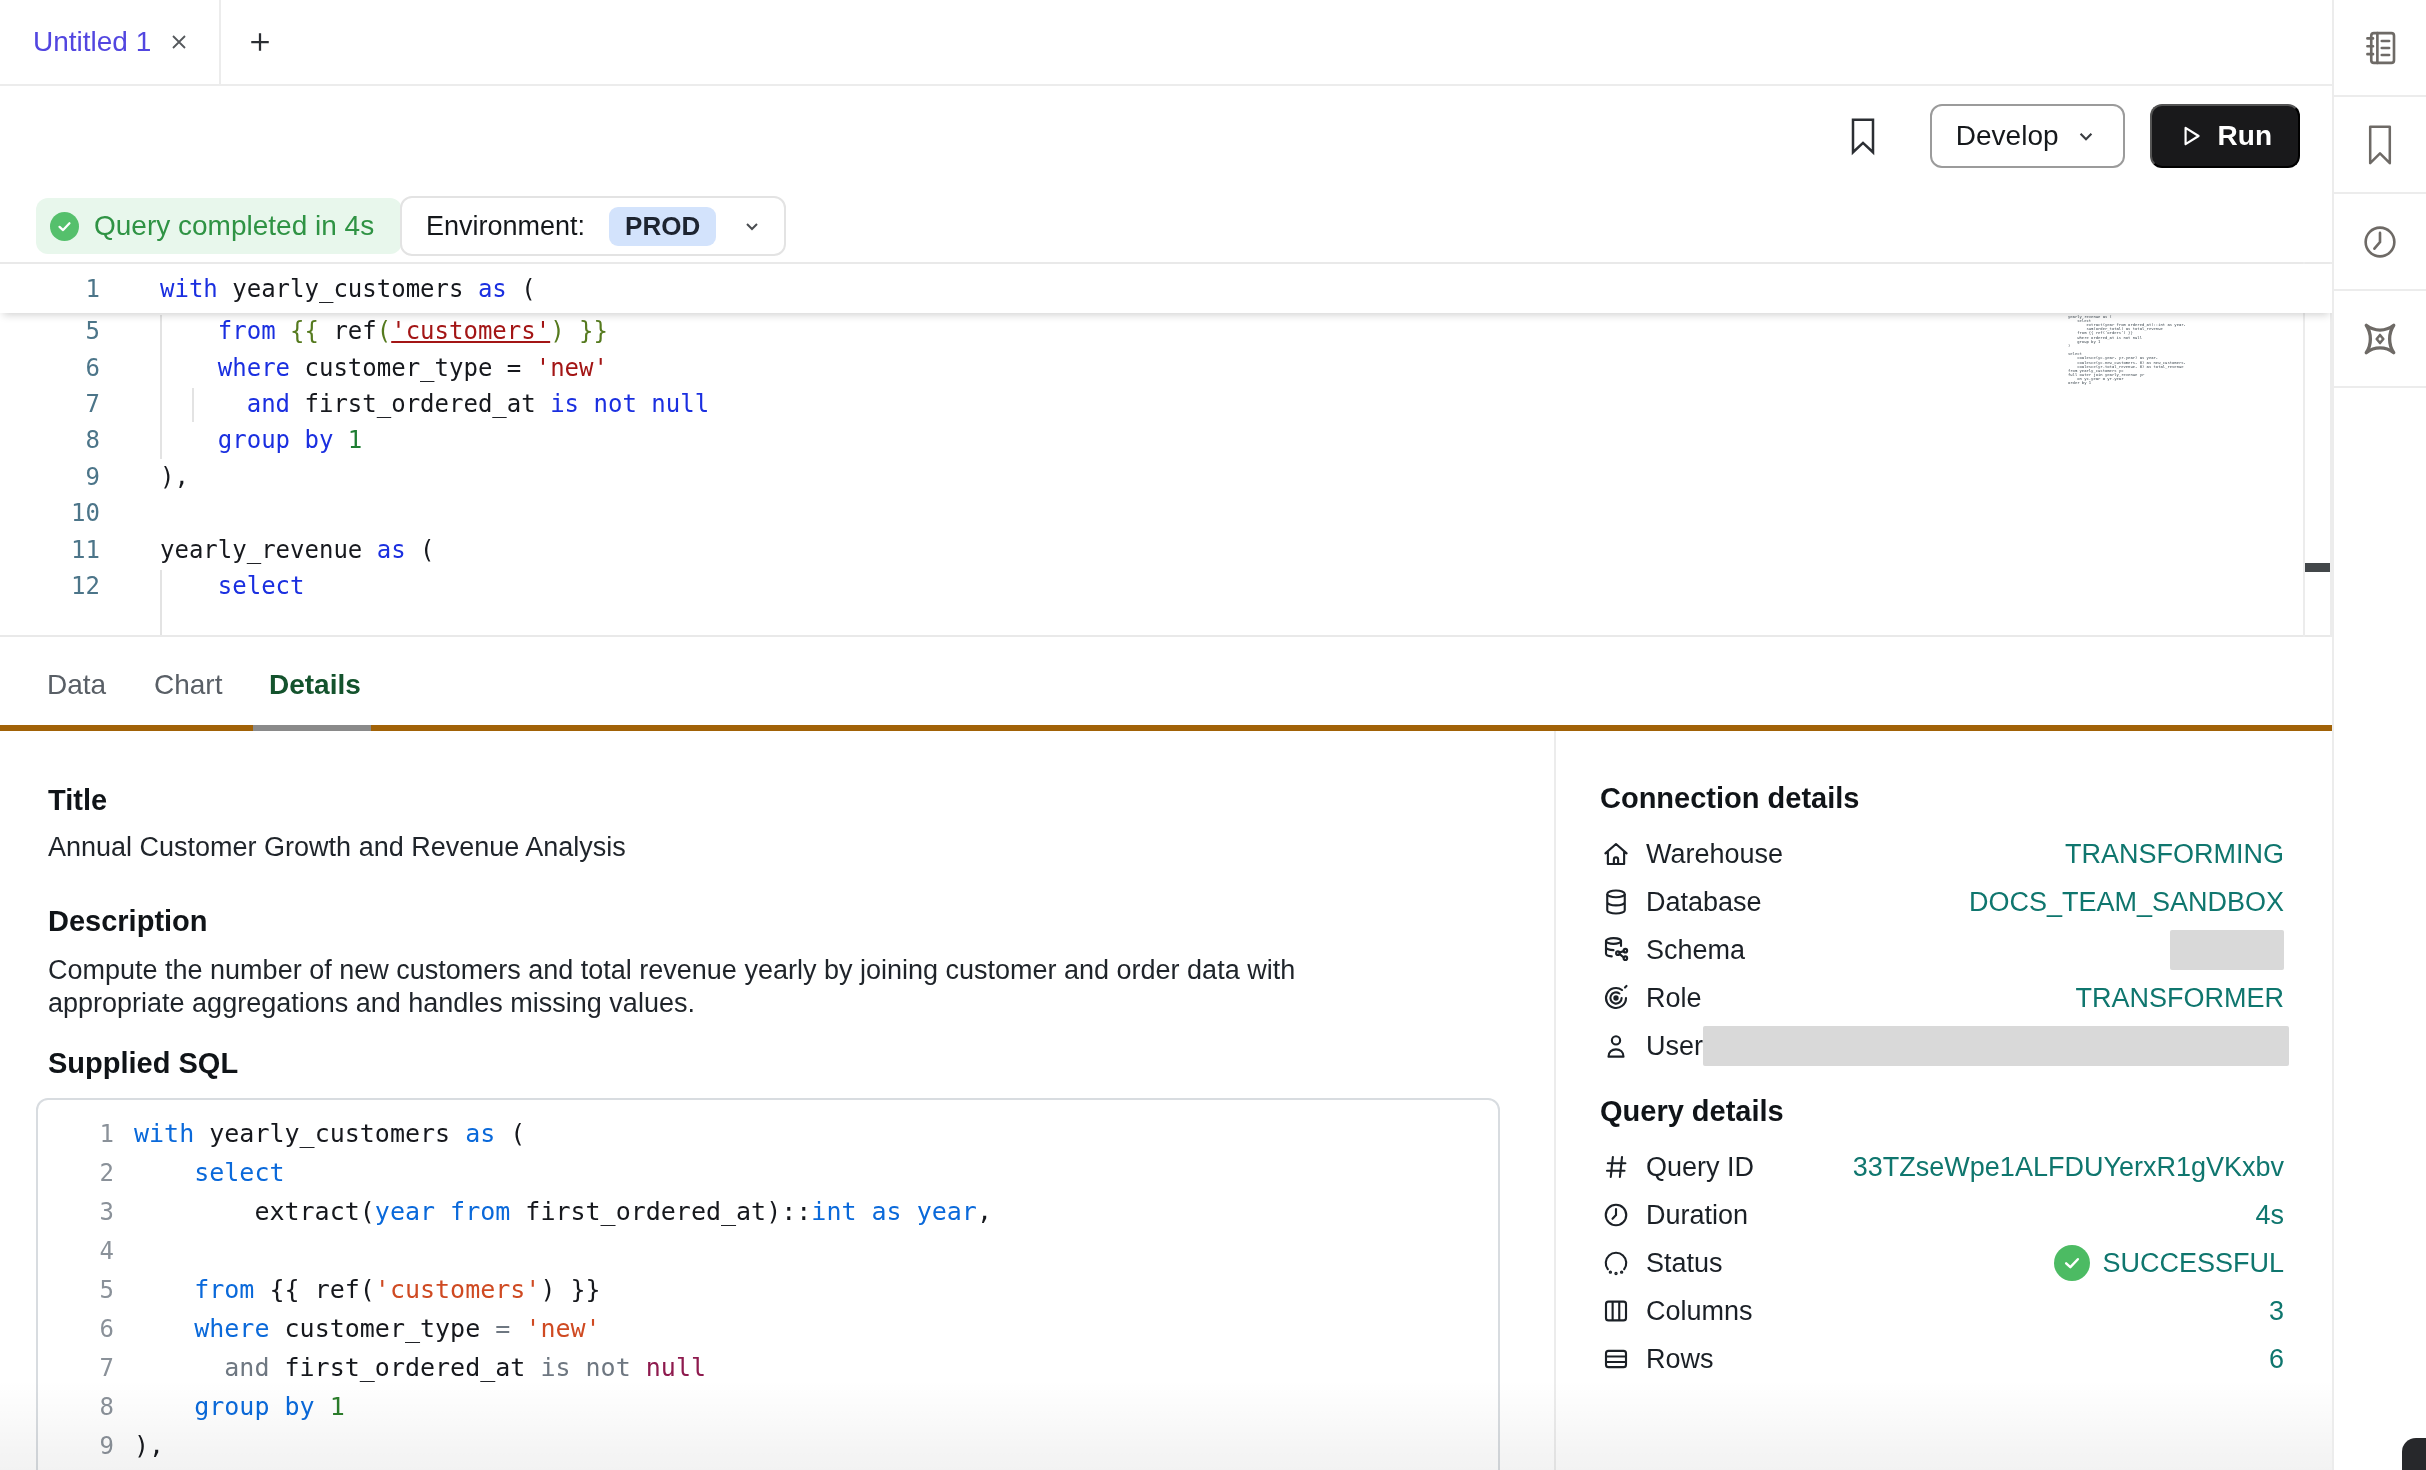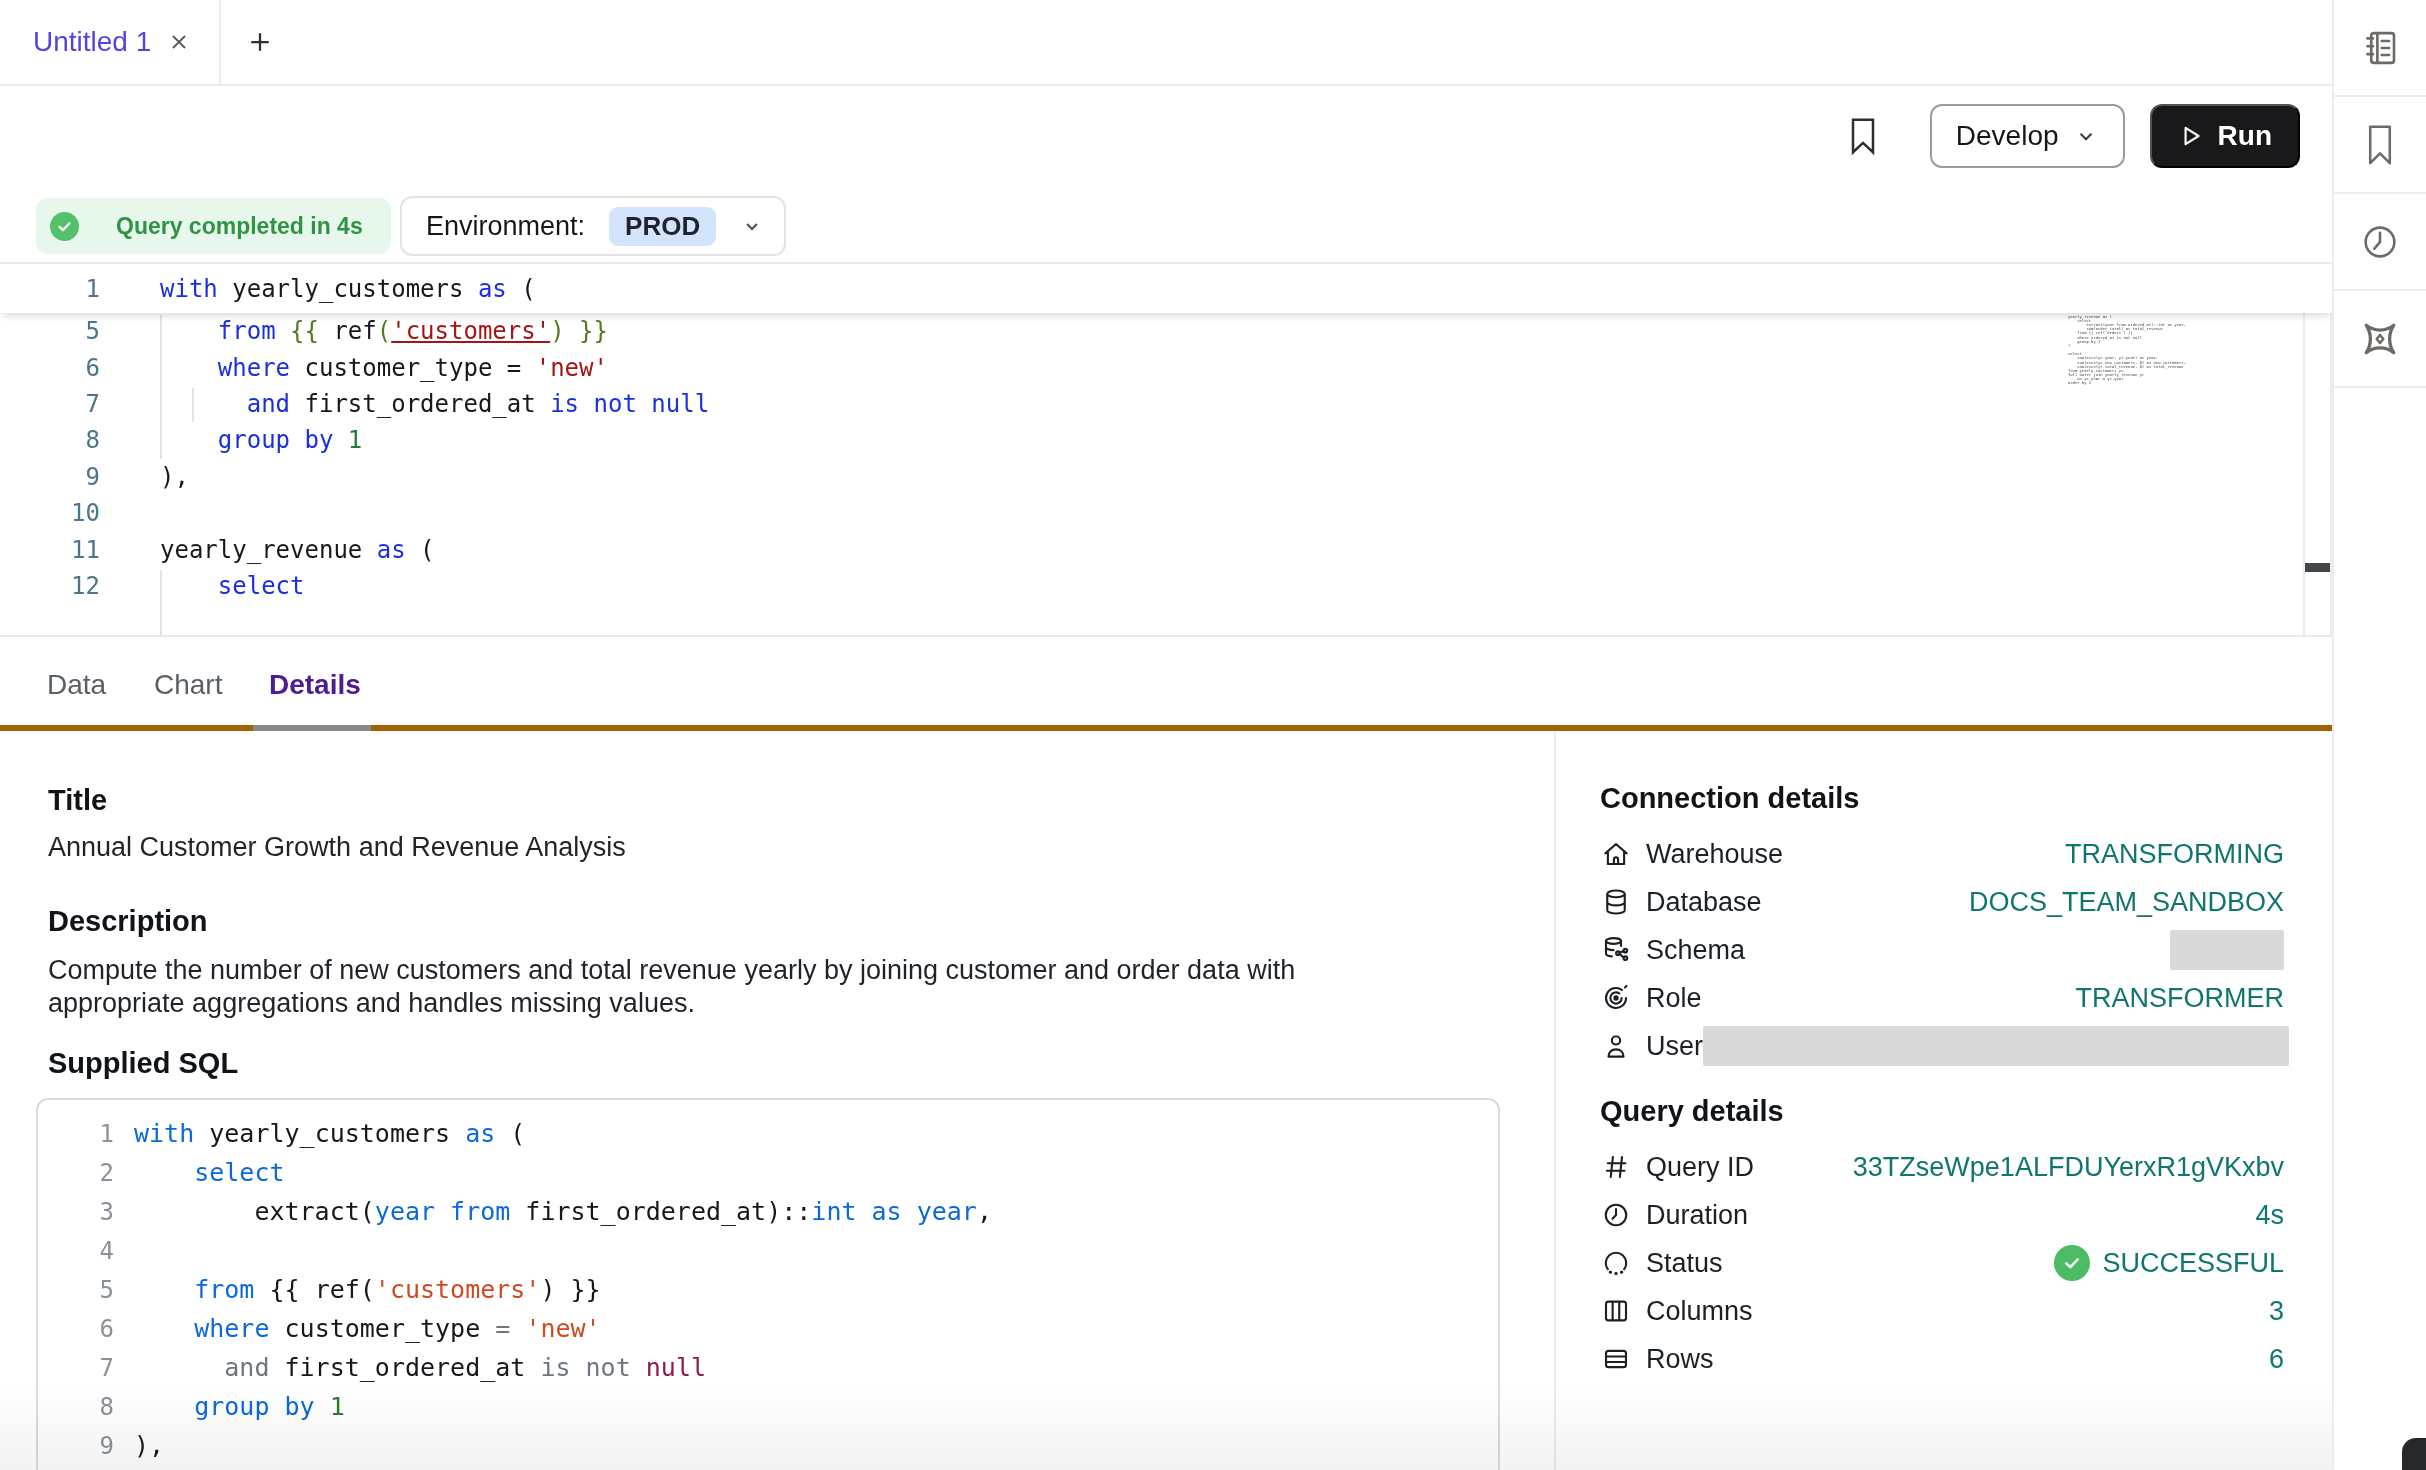--- a/index.html
+++ b/index.html
@@ -15,42 +15,42 @@
   
   .sidebar{right:0;top:0;width:94px;height:1470px;border-left:2px solid #ececec;box-sizing:border-box;background:#fff;}
   .sb-cell{height:95px;border-bottom:2px solid #ececec;display:flex;align-items:center;justify-content:center;color:#6e6a66;}
   
   .toolbar{left:0;top:84px;width:2332px;height:104px;display:flex;align-items:center;justify-content:flex-end;padding-right:32px;box-sizing:border-box;gap:0;}
   .tb-bookmark{color:#2b2e33;margin-right:52px;}
   .btn-develop{height:64px;border:2px solid #9b9b9b;border-radius:12px;background:#fff;display:flex;align-items:center;gap:14px;padding:0 24px;font-size:28px;color:#15181b;margin-right:25px;}
   .btn-run{height:64px;border-radius:12px;background:#19191b;color:#fff;display:flex;align-items:center;gap:14px;padding:0 26px;font-size:28px;font-weight:700;}
   
   .status-pill{left:36px;top:198px;height:56px;background:#e8f7ec;border-radius:12px;display:flex;align-items:center;gap:15px;padding:0 28px 0 14px;}
-  .status-pill .txt{color:#2f9344;font-size:23px;font-weight:700;margin-left:22px;}
+  .status-pill .txt{color:#2f9344;font-size:28px;font-weight:400;}
   .check-circle{width:29px;height:29px;border-radius:50%;background:#55c06c;display:flex;align-items:center;justify-content:center;}
   .env-box{left:400px;top:196px;height:60px;border:2px solid #e3e3e3;border-radius:12px;background:#fff;display:flex;align-items:center;gap:24px;padding:0 20px 0 24px;box-sizing:border-box;}
   .env-label{font-size:27px;color:#15181b;}
   .env-pill{background:#d3e3fc;color:#1d2430;border-radius:9px;padding:4px 16px;font-size:26px;font-weight:600;}
   
   .editor{left:0;top:262px;width:2332px;height:375px;border-top:2px solid #e9e9e9;border-bottom:2px solid #e9e9e9;box-sizing:border-box;overflow:hidden;background:#fff;}
   .ed-row{display:flex;height:36.4px;align-items:center;}
   .ed-sticky{height:49px;position:relative;z-index:2;background:#fff;box-shadow:0 5px 8px -3px rgba(0,0,0,.18);}
   .ed-num{width:100px;text-align:right;color:#4c7589;font:24px/1 "DejaVu Sans Mono",monospace;flex:none;}
   .ed-code{margin-left:60px;font:24px/1 "DejaVu Sans Mono",monospace;white-space:pre;}
   .guide{position:absolute;width:2px;background:#e3e3e3;}
   .tk-k{color:#1a2fe0}.tk-s{color:#a31515}.tk-l{color:#a31515;text-decoration:underline;}
   .tk-b{color:#557a1e}.tk-p{color:#557a1e}.tk-n{color:#1e7d32}.tk-t{color:#16181d}
   .minimap{left:2068px;top:273px;width:124px;height:112px;overflow:hidden;}
   .minimap pre{margin:0;font:12px/13px "DejaVu Sans Mono",monospace;color:#39444c;transform:scale(0.32);transform-origin:0 0;}
   .scroll-gutter{left:2303px;top:262px;width:29px;height:375px;border-left:2px solid #ececec;border-right:2px solid #ececec;box-sizing:border-box;}
   .scroll-thumb{left:2305px;top:563px;width:25px;height:9px;background:#43474a;}
   
   .rtabs{left:0;top:639px;width:2332px;height:92px;border-bottom:6px solid #a16207;box-sizing:border-box;}
   .rtab{position:absolute;top:0;height:92px;line-height:92px;font-size:28px;color:#595f66;}
-  .rtab.active{color:#4c1d95;font-weight:700;}
+  .rtab.active{color:#14532d;font-weight:700;}
   .rtab-underline{position:absolute;left:253px;top:86px;width:118px;height:6px;background:#8a8a8a;}
   
   .details-left{left:48px;top:731px;width:1452px;}
   .h2{font-size:29px;font-weight:700;color:#101418;line-height:34px;}
   .body-text{font-size:27px;color:#1f242a;line-height:33px;}
   .sql-block{margin-left:-12px;margin-top:18px;width:1464px;height:480px;border:2px solid #d8dce0;border-radius:12px;box-sizing:border-box;padding-top:14px;overflow:hidden;background:#fff;}
   .bk-row{display:flex;height:39px;align-items:center;}
   .bk-num{width:76px;text-align:right;color:#8a9199;font:24px/1 "DejaVu Sans Mono",monospace;flex:none;}
   .bk-code{margin-left:20px;font:25px/1 "DejaVu Sans Mono",monospace;white-space:pre;}
   .tk-k2{color:#0a69da}.tk-s2{color:#cf4a22}.tk-f2{color:#b4531f}.tk-o2{color:#6e7781}.tk-u2{color:#8e1a4e}.tk-n2{color:#2b7d2b}

